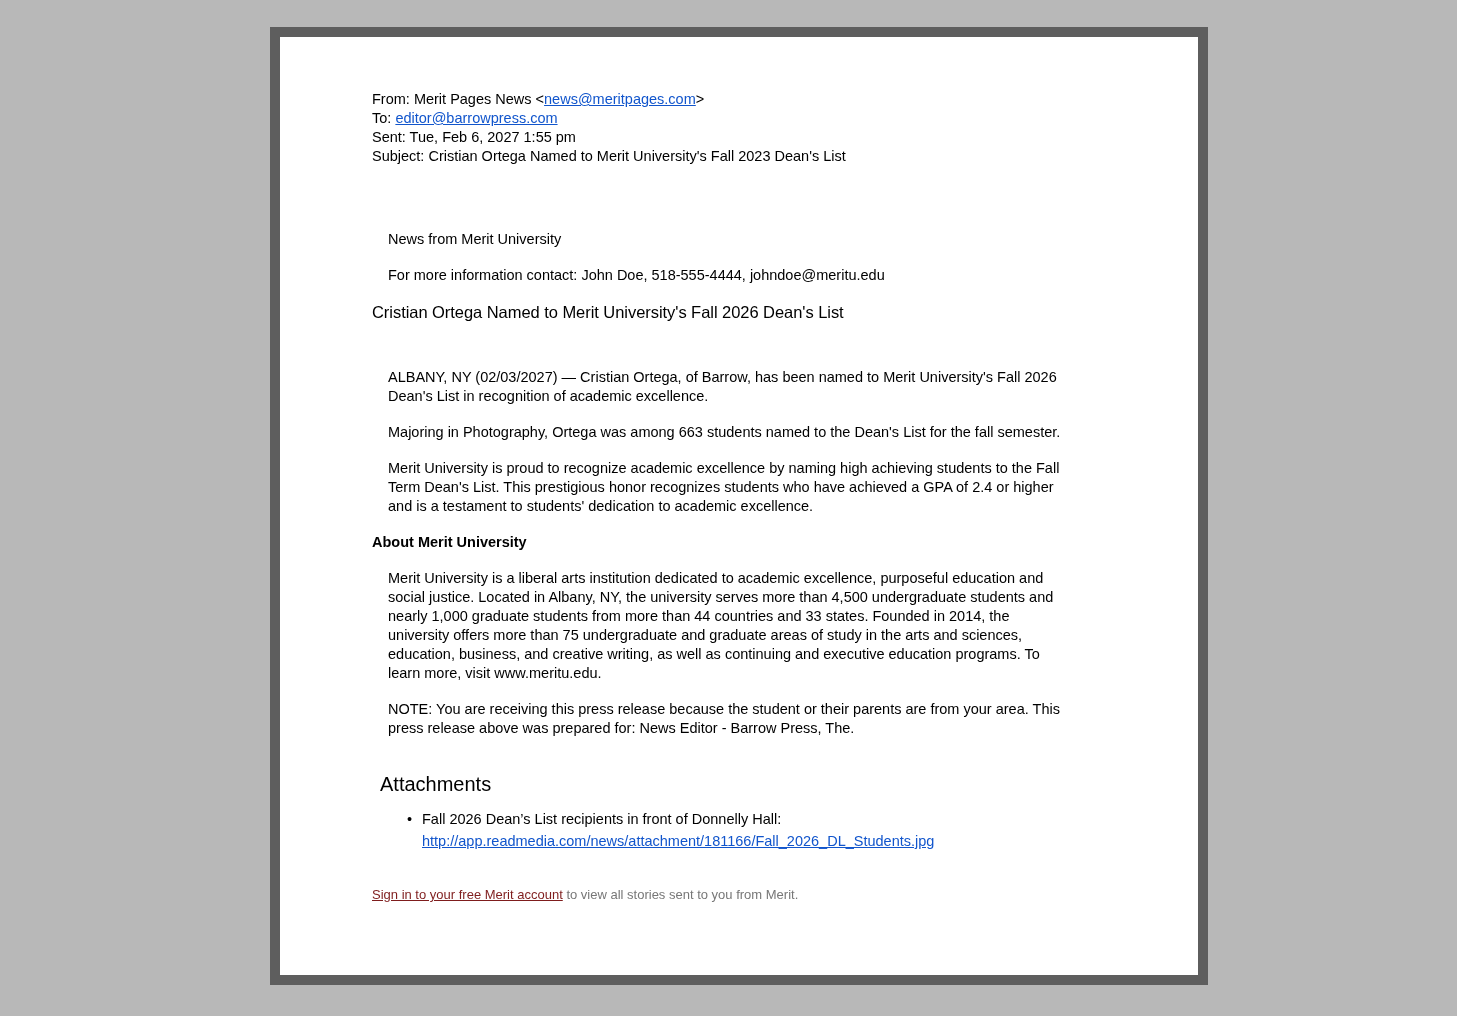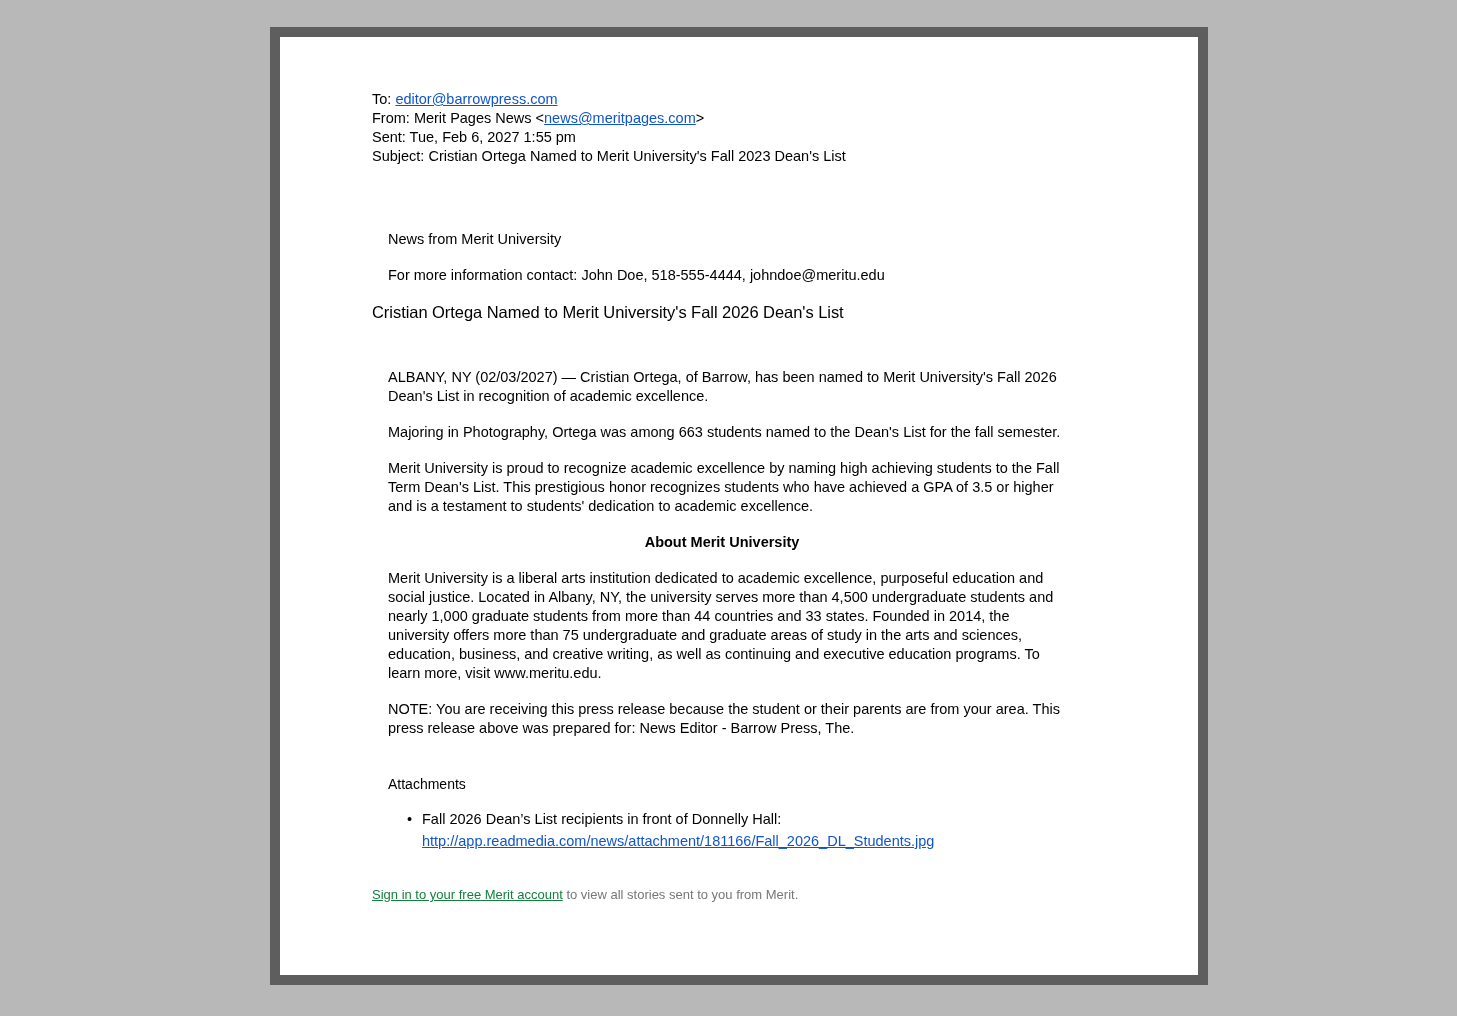--- a/index.html
+++ b/index.html
@@ -74,30 +74,29 @@
     line-height: 21px;
     margin: 0 0 45px 0;
     letter-spacing: -0.05px;
   }
 
   h2.subhead {
     font-size: 14.5px;
     font-weight: bold;
     line-height: 19px;
     margin: 0 0 17px 0;
-    text-align: center;
   }
 
   .note-block {
     margin-top: 22px;
   }
 
   .attachments-title {
-    margin: 37px 0 14px 16px;
-    font-size: 14px;
+    margin: 37px 0 14px 8px;
+    font-size: 20px;
     line-height: 19px;
   }
 
   ul.attachment-list {
     margin: 0;
     padding: 0 0 0 50px;
     list-style: none;
   }
   ul.attachment-list li {
     position: relative;
@@ -111,53 +110,53 @@
     top: 0;
   }
 
   .footer-note {
     margin-top: 34px;
     font-size: 13px;
     line-height: 18px;
     color: #777777;
   }
   .footer-note a.link {
-    color: #15803d;
+    color: #7f1d1d;
     text-decoration: underline;
   }
 </style>
 </head>
 <body>
 
 <div class="email-window">
   <div class="email-scroll">
     <div class="email-content">
 
       <div class="mail-headers">
+        <div class="hline"><span>From: Merit Pages News &lt;</span><a class="link" href="#">news@meritpages.com</a><span>&gt;</span></div>
         <div class="hline"><span>To: </span><a class="link" href="#">editor@barrowpress.com</a></div>
-        <div class="hline"><span>From: Merit Pages News &lt;</span><a class="link" href="#">news@meritpages.com</a><span>&gt;</span></div>
         <div class="hline">Sent: Tue, Feb 6, 2027 1:55 pm</div>
         <div class="hline">Subject: Cristian Ortega Named to Merit University's Fall 2023 Dean's List</div>
       </div>
 
       <div class="gap-after-headers"></div>
 
       <div class="body-text">
 
         <p class="line-news">News from Merit University</p>
 
         <p class="line-contact">For more information contact: John Doe, 518-555-4444, johndoe@meritu.edu</p>
 
         <h1 class="headline">Cristian Ortega Named to Merit University's Fall 2026 Dean's List</h1>
 
         <p>ALBANY, NY (02/03/2027) — Cristian Ortega, of Barrow, has been named to Merit University's Fall 2026 Dean's List in recognition of academic excellence.</p>
 
         <p>Majoring in Photography, Ortega was among 663 students named to the Dean's List for the fall semester.</p>
 
-        <p>Merit University is proud to recognize academic excellence by naming high achieving students to the Fall Term Dean's List. This prestigious honor recognizes students who have achieved a GPA of 3.5 or higher and is a testament to students' dedication to academic excellence.</p>
+        <p>Merit University is proud to recognize academic excellence by naming high achieving students to the Fall Term Dean's List. This prestigious honor recognizes students who have achieved a GPA of 2.4 or higher and is a testament to students' dedication to academic excellence.</p>
 
         <h2 class="subhead">About Merit University</h2>
 
         <p>Merit University is a liberal arts institution dedicated to academic excellence, purposeful education and social justice. Located in Albany, NY, the university serves more than 4,500 undergraduate students and nearly 1,000 graduate students from more than 44 countries and 33 states. Founded in 2014, the university offers more than 75 undergraduate and graduate areas of study in the arts and sciences, education, business, and creative writing, as well as continuing and executive education programs. To learn more, visit www.meritu.edu.</p>
 
         <p class="note-block">NOTE: You are receiving this press release because the student or their parents are from your area. This press release above was prepared for: News Editor - Barrow Press, The.</p>
 
         <div class="attachments-title">Attachments</div>
 
         <ul class="attachment-list">

